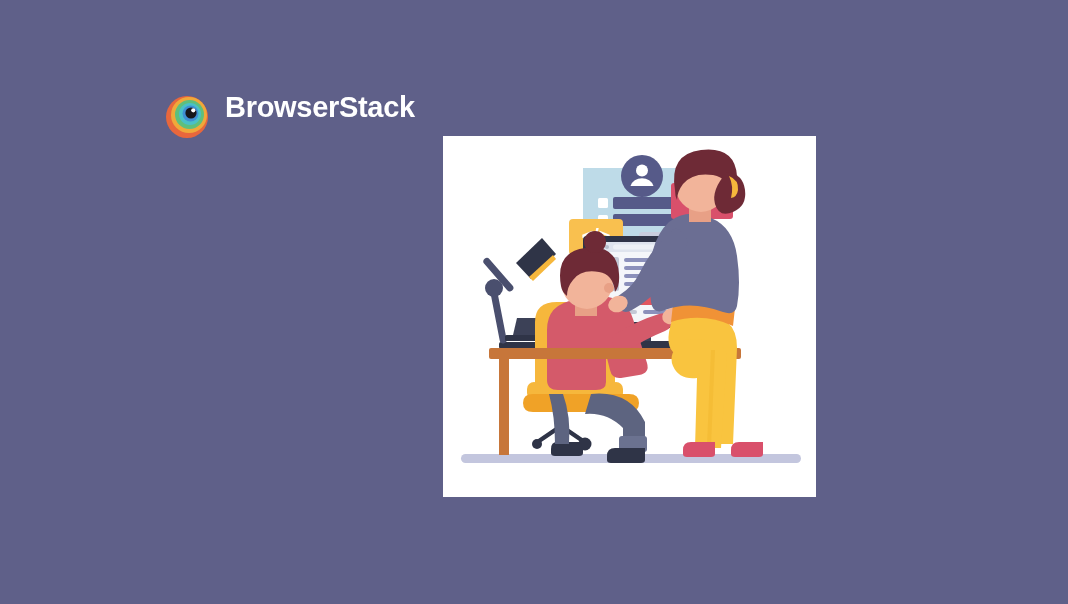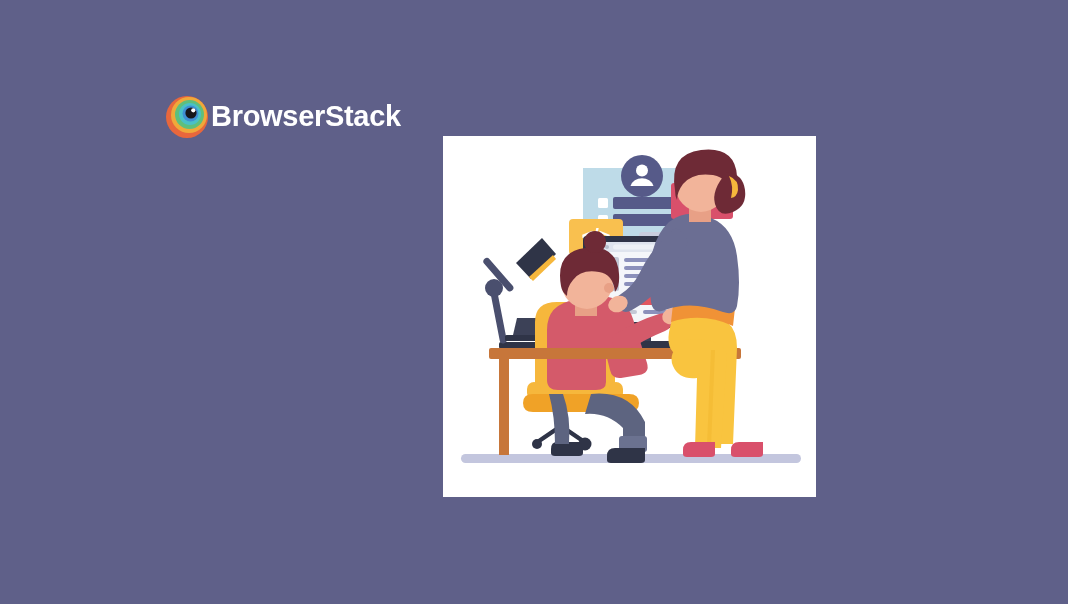--- a/index.html
+++ b/index.html
@@ -20,21 +20,22 @@
     height: 604px;
     background: #5f6089;
   }
 
   
   .brand {
     position: absolute;
     left: 165px;
     top: 93px;
     display: flex;
-    align-items: center;
+    align-items: flex-start;
+    gap: 14px;
   }
   .brand-mark {
     width: 46px;
     height: 46px;
     position: relative;
     flex: 0 0 auto;
   }
   .brand-mark svg { display: block; }
   .brand-word {
     color: #ffffff;

